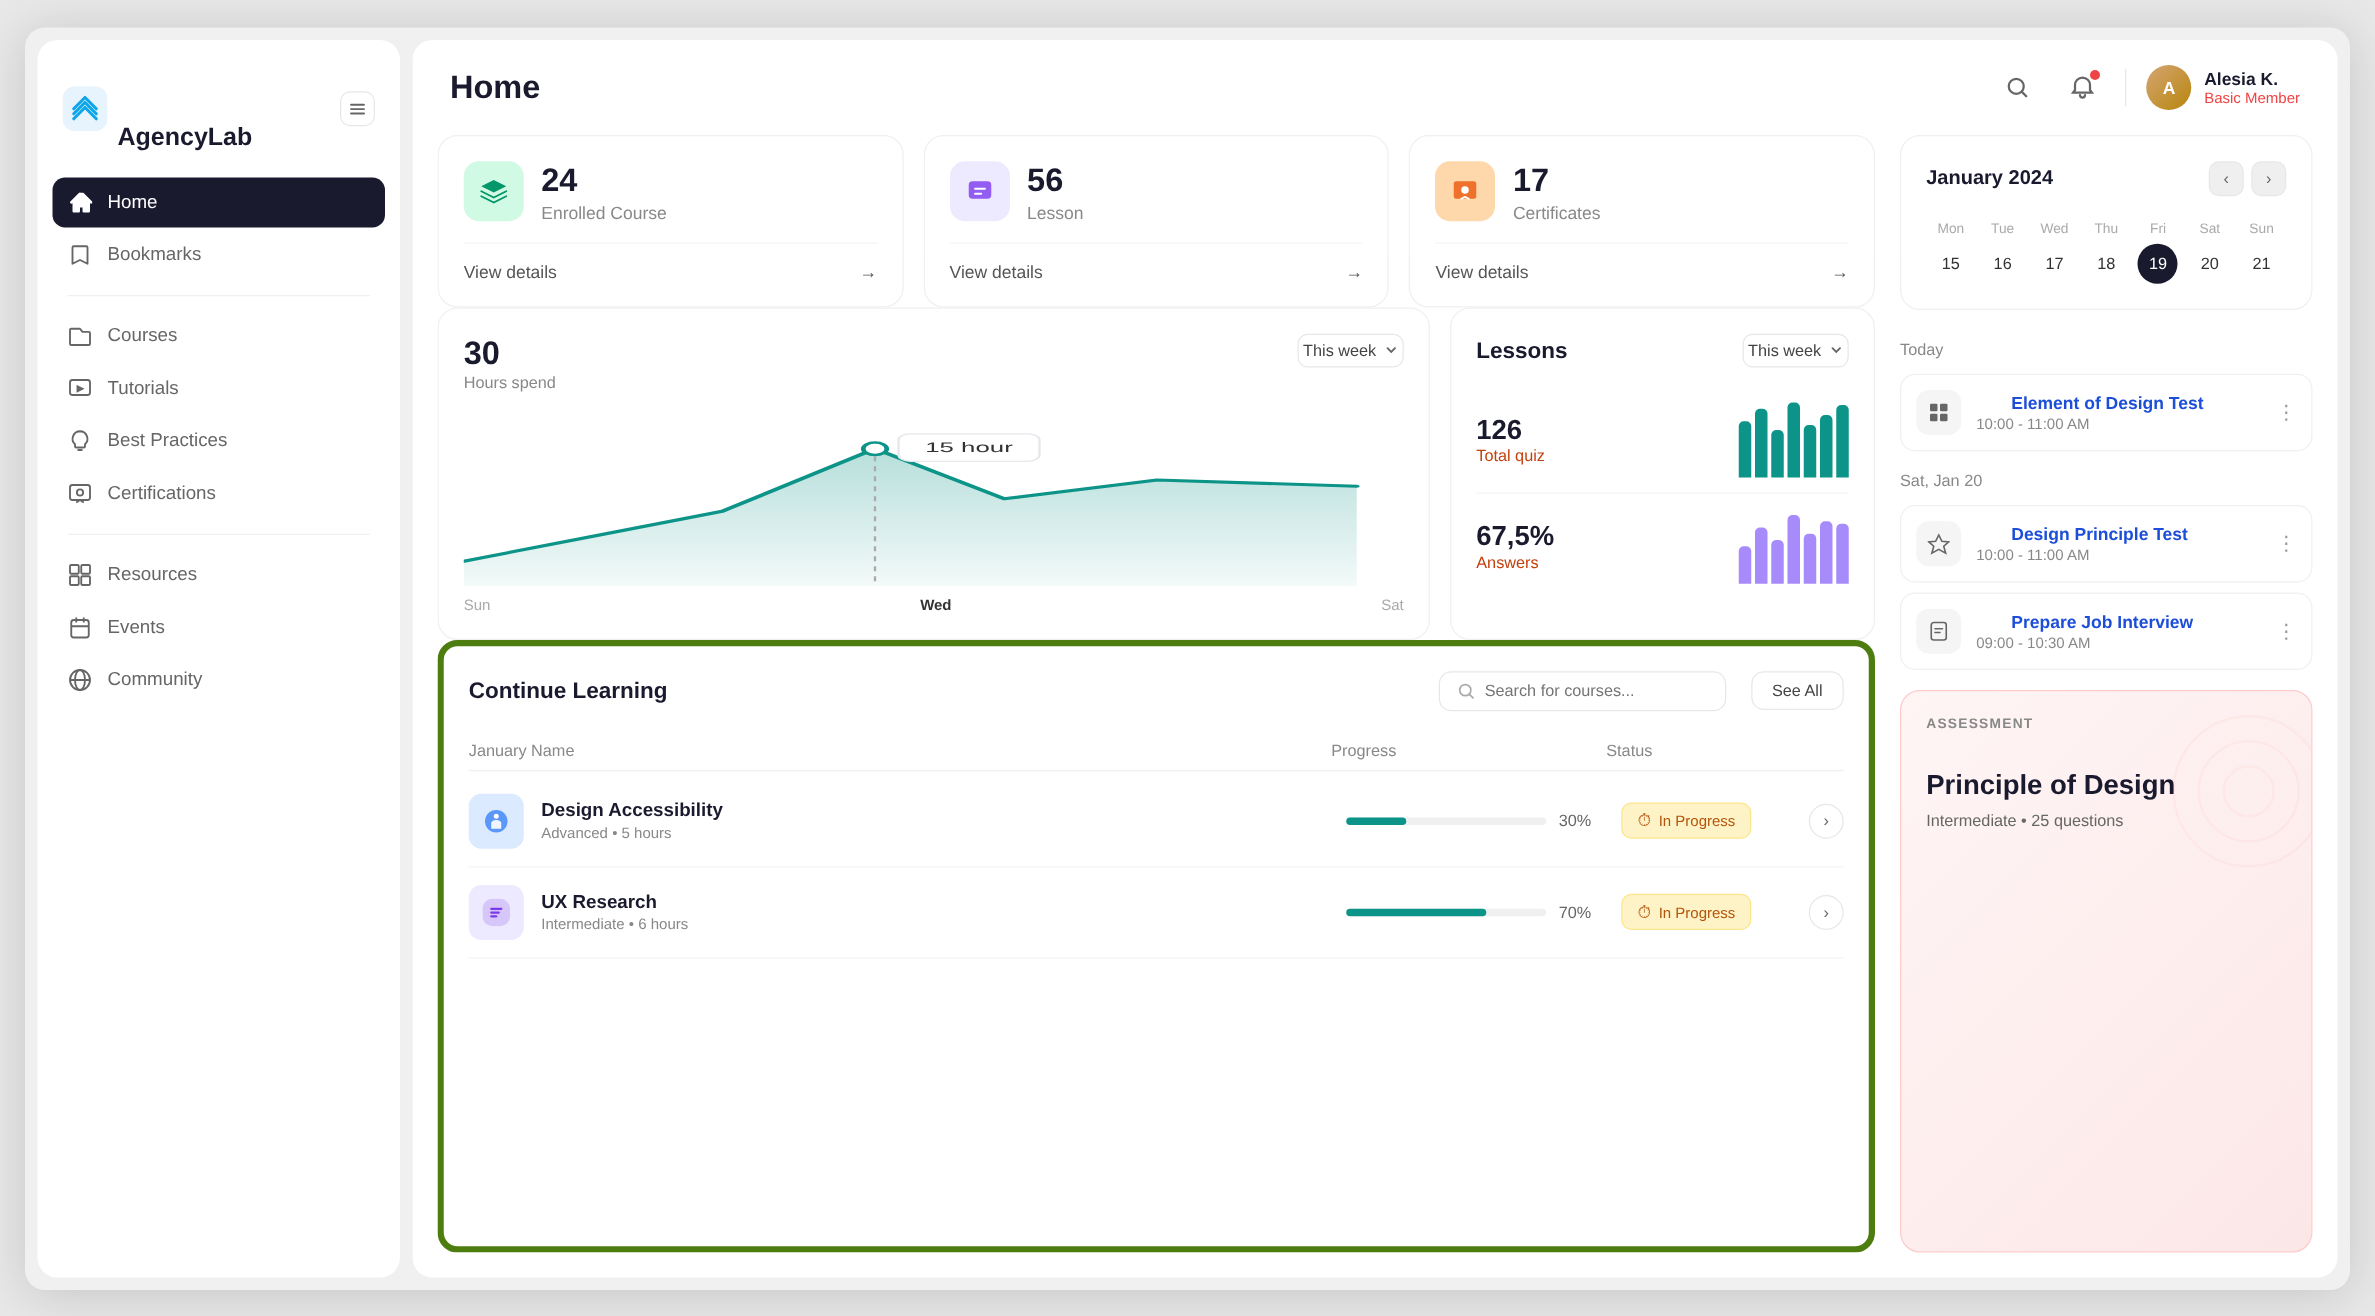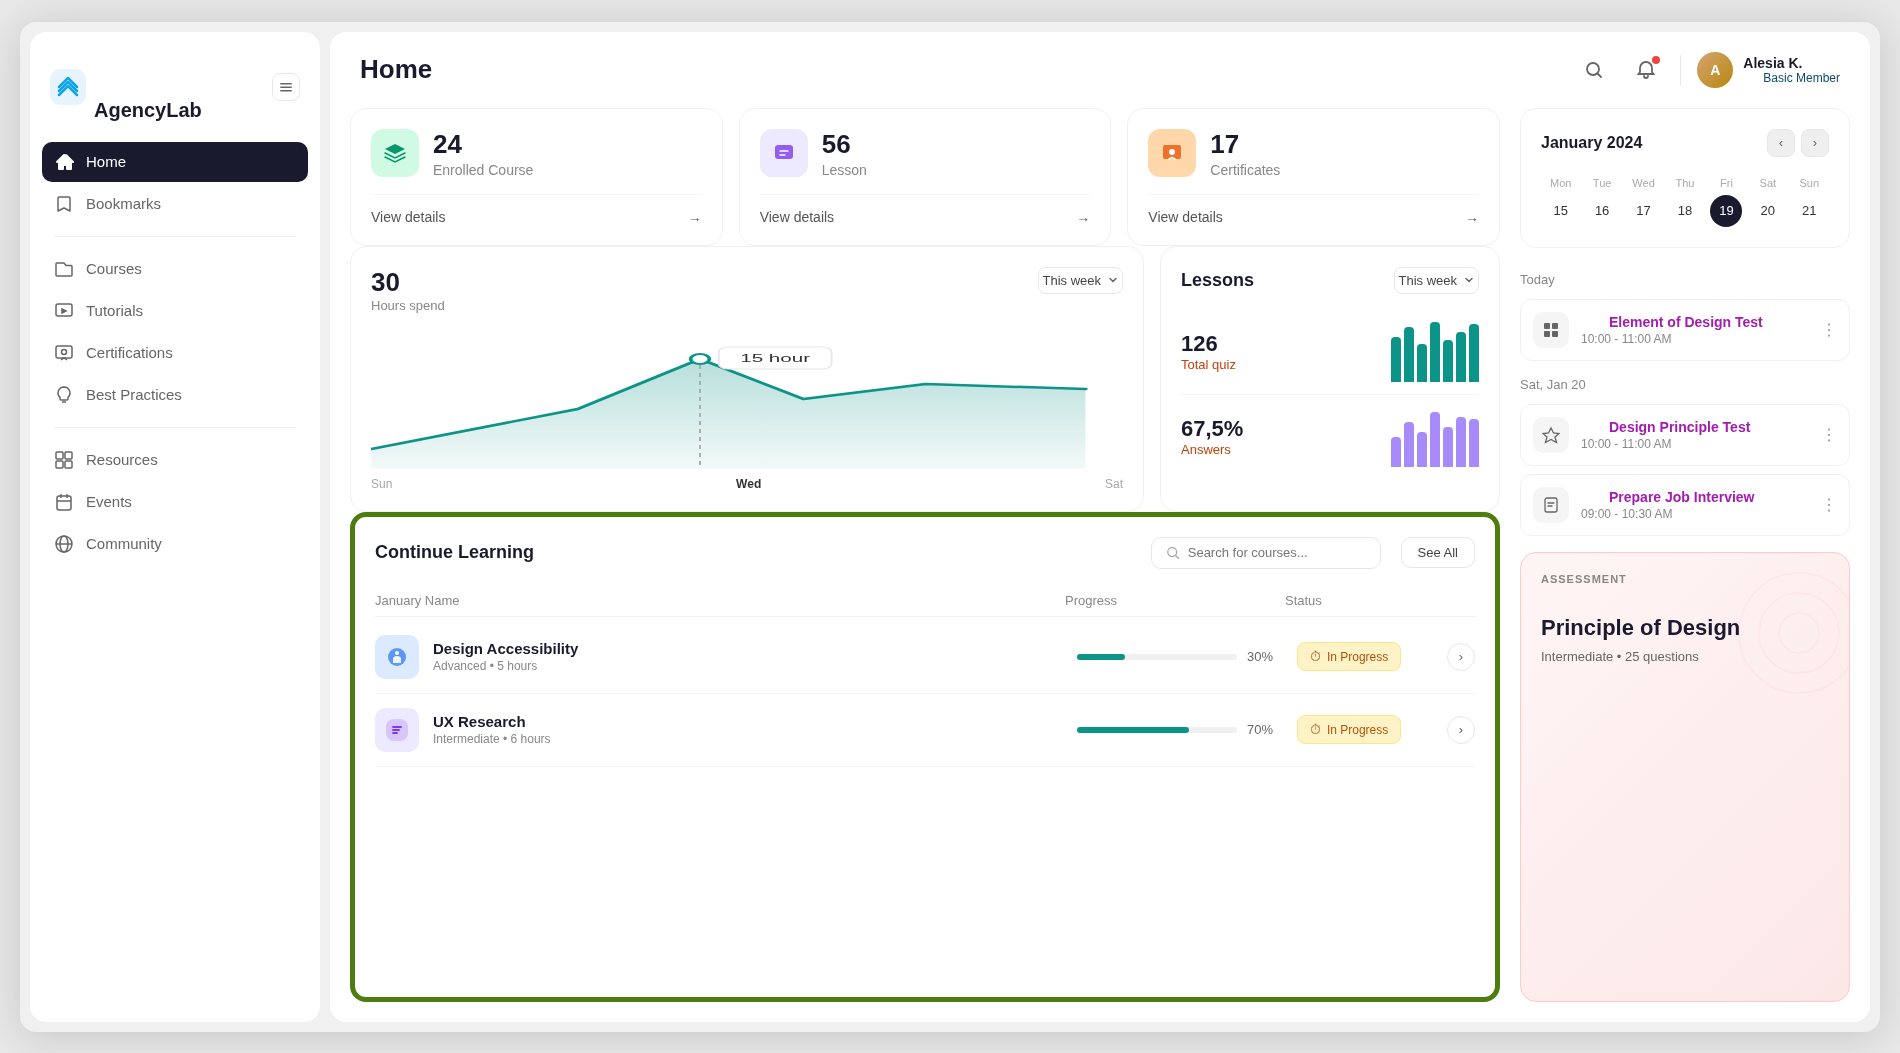--- a/index.html
+++ b/index.html
@@ -24,21 +24,21 @@
     
     
     .header { display: flex; align-items: center; justify-content: space-between; padding: 20px 30px; border-bottom: none; }
     .header-title { font-size: 26px; font-weight: 700; color: #1a1a2e; }
     .header-actions { display: flex; align-items: center; gap: 16px; }
     .header-icon-btn { width: 36px; height: 36px; display: flex; align-items: center; justify-content: center; cursor: pointer; color: #666; }
     .notification-btn { position: relative; }
     .notif-dot { position: absolute; top: 4px; right: 4px; width: 8px; height: 8px; background: #ef4444; border-radius: 50%; }
     .user-info { display: flex; flex-direction: column; }
     .user-name { font-size: 14px; font-weight: 600; color: #1a1a2e; }
-    .user-role { font-size: 12px; color: #0c4a6e; margin-left: 20px; }
+    .user-role { font-size: 12px; color: #ef4444; }
     .user-section { display: flex; align-items: center; gap: 10px; }
     .divider-v { width: 1px; height: 30px; background: #e5e7eb; }
     
     
     .content { flex: 1; display: flex; overflow: hidden; padding: 0 20px 20px; gap: 20px; }
     .content-left { flex: 1; display: flex; flex-direction: column; gap: 0; overflow: hidden; }
     .content-right { width: 330px; flex-shrink: 0; display: flex; flex-direction: column; gap: 16px; }
     
     
     .stats-row { display: flex; gap: 16px; }
@@ -115,21 +115,21 @@
     .cal-day-header { font-size: 11px; color: #aaa; font-weight: 500; padding: 4px 0; }
     .cal-day { font-size: 13px; color: #333; padding: 6px 4px; border-radius: 50%; cursor: pointer; width: 32px; height: 32px; display: flex; align-items: center; justify-content: center; margin: auto; }
     .cal-day.today { background: #1a1a2e; color: #fff; border-radius: 50%; }
     
     
     .events-section { display: flex; flex-direction: column; gap: 8px; }
     .events-date-label { font-size: 13px; color: #888; font-weight: 500; padding: 8px 0 4px; }
     .event-card { display: flex; align-items: center; gap: 12px; padding: 12px; border: 1px solid #f0f0f0; border-radius: 12px; }
     .event-icon { width: 36px; height: 36px; border-radius: 10px; background: #f5f5f5; display: flex; align-items: center; justify-content: center; font-size: 16px; flex-shrink: 0; }
     .event-info { flex: 1; }
-    .event-title { font-size: 14px; font-weight: 600; color: #a21caf; padding-left: 28px; }
+    .event-title { font-size: 14px; font-weight: 600; color: #1d4ed8; padding-left: 28px; }
     .event-time { font-size: 12px; color: #888; margin-top: 2px; }
     .event-more { color: #999; cursor: pointer; }
     
     
     .assessment-card { border-radius: 16px; padding: 20px; background: linear-gradient(135deg, #fff5f5 0%, #fce7e7 100%); border: 1px solid #fecaca; flex: 1; position: relative; overflow: hidden; }
     .assessment-label { font-size: 11px; font-weight: 600; color: #888; letter-spacing: 1px; text-transform: uppercase; margin-bottom: 30px; }
     .assessment-title { font-size: 22px; font-weight: 800; color: #1a1a2e; margin-bottom: 8px; }
     .assessment-meta { font-size: 13px; color: #666; }
     .assessment-bg { position: absolute; right: -20px; top: 10px; width: 140px; height: 140px; opacity: 0.15; }
 
@@ -190,33 +190,33 @@
       <div class="nav-item">
         <svg class="nav-icon" viewBox="0 0 20 20" fill="none" stroke="currentColor" stroke-width="1.5">
             <rect x="2" y="3" width="16" height="12" rx="2"></rect>
             <path d="M8 8l4 2-4 2V8z" fill="currentColor"></path>
           </svg>
         <span>Tutorials</span>
       </div>
 
       <div class="nav-item">
         <svg class="nav-icon" viewBox="0 0 20 20" fill="none" stroke="currentColor" stroke-width="1.5">
+            <path d="M10 2a6 6 0 00-4 10.4V14a1 1 0 001 1h6a1 1 0 001-1v-1.6A6 6 0 0010 2z"></path>
+            <path d="M8 17h4"></path>
+          </svg>
+        <span>Best Practices</span>
+      </div>
+
+      <div class="nav-item">
+        <svg class="nav-icon" viewBox="0 0 20 20" fill="none" stroke="currentColor" stroke-width="1.5">
             <rect x="2" y="3" width="16" height="12" rx="2"></rect>
             <circle cx="10" cy="9" r="2.5"></circle>
             <path d="M7 17l3-2 3 2"></path>
           </svg>
         <span>Certifications</span>
-      </div>
-
-      <div class="nav-item">
-        <svg class="nav-icon" viewBox="0 0 20 20" fill="none" stroke="currentColor" stroke-width="1.5">
-            <path d="M10 2a6 6 0 00-4 10.4V14a1 1 0 001 1h6a1 1 0 001-1v-1.6A6 6 0 0010 2z"></path>
-            <path d="M8 17h4"></path>
-          </svg>
-        <span>Best Practices</span>
       </div>
 
       <div class="sidebar-divider"></div>
 
       <div class="nav-item">
         <svg class="nav-icon" viewBox="0 0 20 20" fill="none" stroke="currentColor" stroke-width="1.5">
             <rect x="2" y="2" width="7" height="7" rx="1"></rect>
             <rect x="11" y="2" width="7" height="7" rx="1"></rect>
             <rect x="2" y="11" width="7" height="7" rx="1"></rect>
             <rect x="11" y="11" width="7" height="7" rx="1"></rect>

